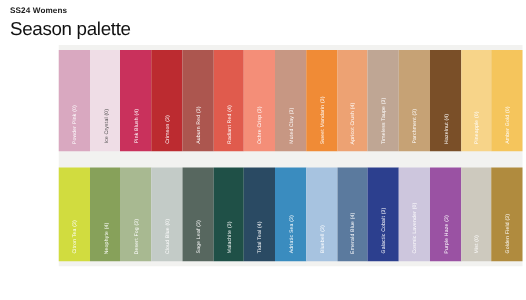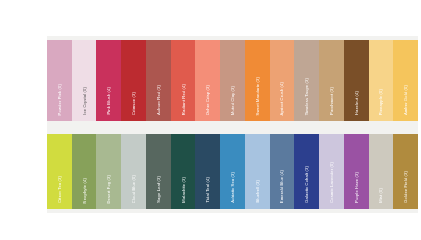--- a/index.html
+++ b/index.html
@@ -91,20 +91,24 @@
   }
 
   .label-light { color: #ffffff; }
   .label-dark  { color: #4a4a4a; }
 </style>
 </head>
 <body>
 
 <div class="page">
 
+  <div class="header">
+    <div class="eyebrow">SS24 Womens</div>
+    <h1 class="page-title">Season palette</h1>
+  </div>
 
   <div class="palette-canvas">
     <div class="swatch-row row-1">
         <div class="swatch" style="background: rgb(217, 168, 192);">
           <span class="swatch-label label-light">Powder Pink (0)</span>
         </div>
         <div class="swatch" style="background: rgb(239, 221, 230);">
           <span class="swatch-label label-dark">Ice Crystal (0)</span>
         </div>
         <div class="swatch" style="background: rgb(201, 49, 92);">

